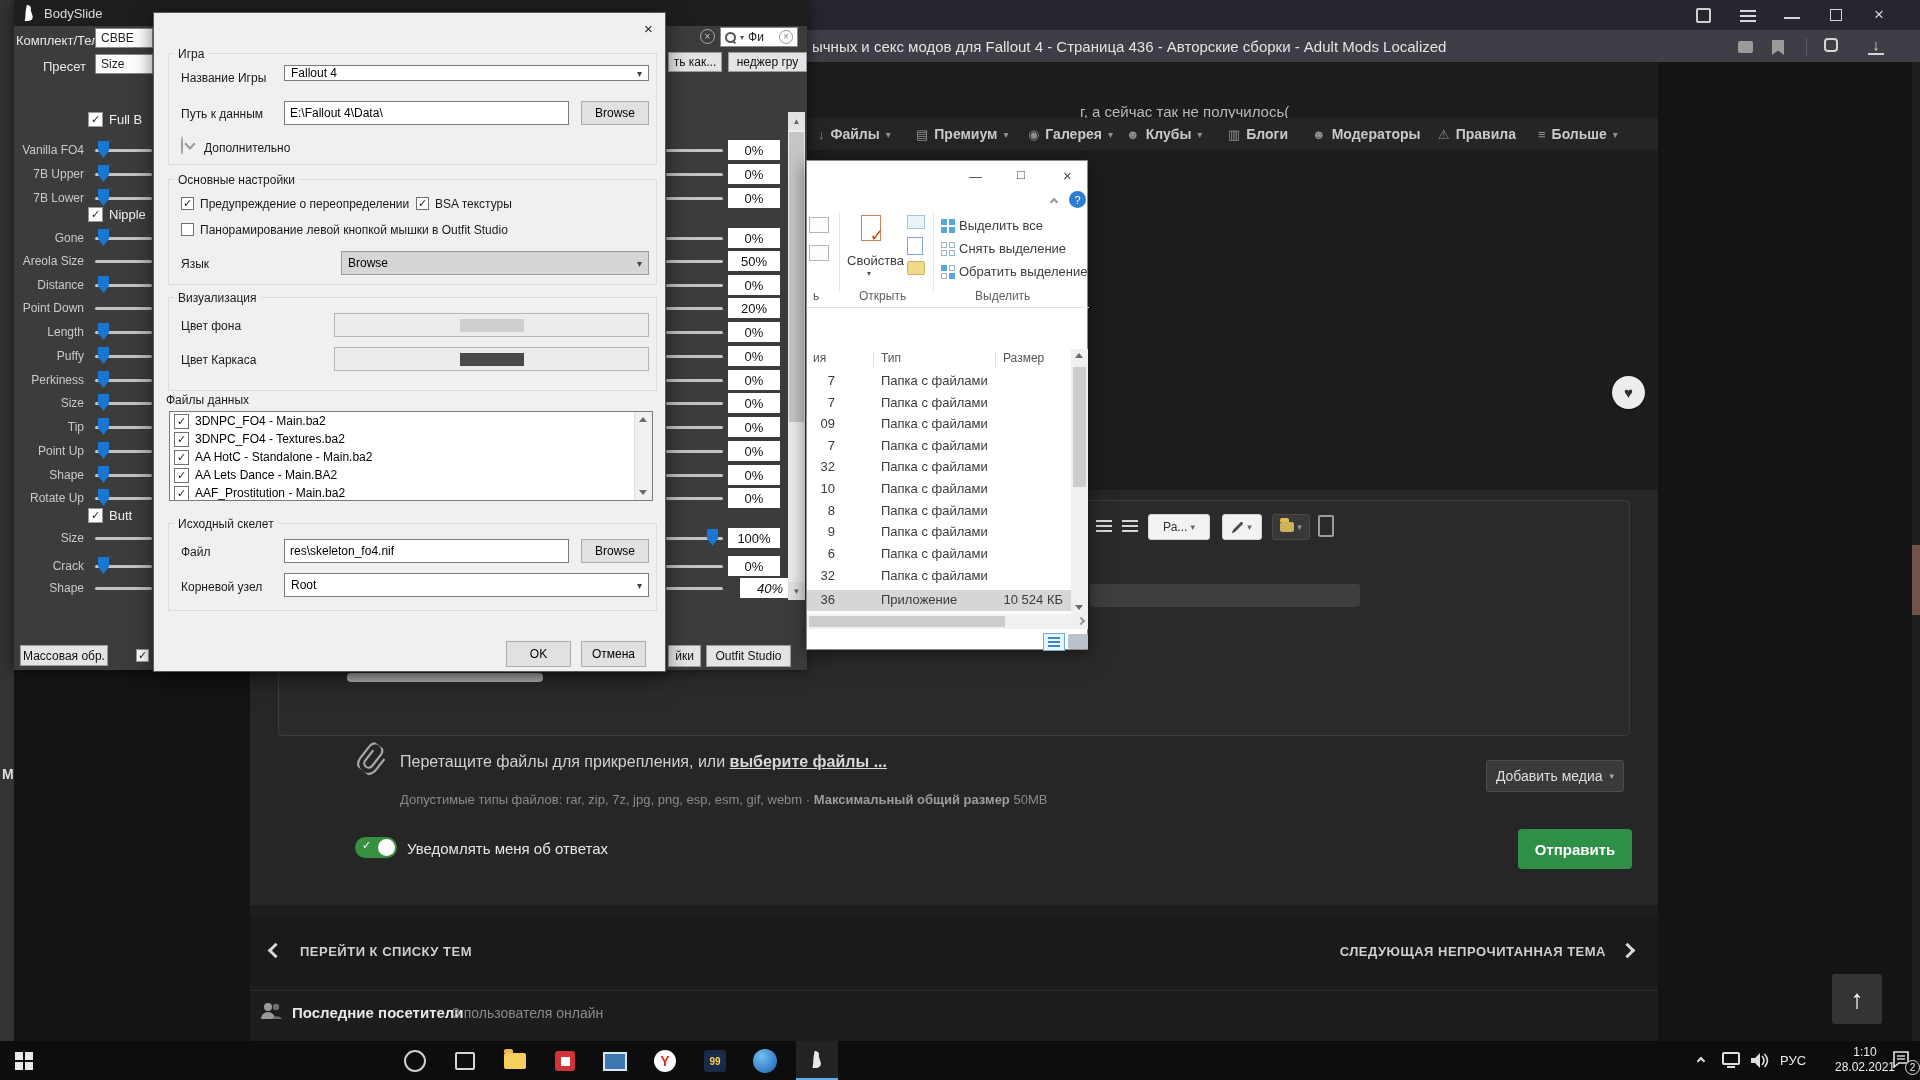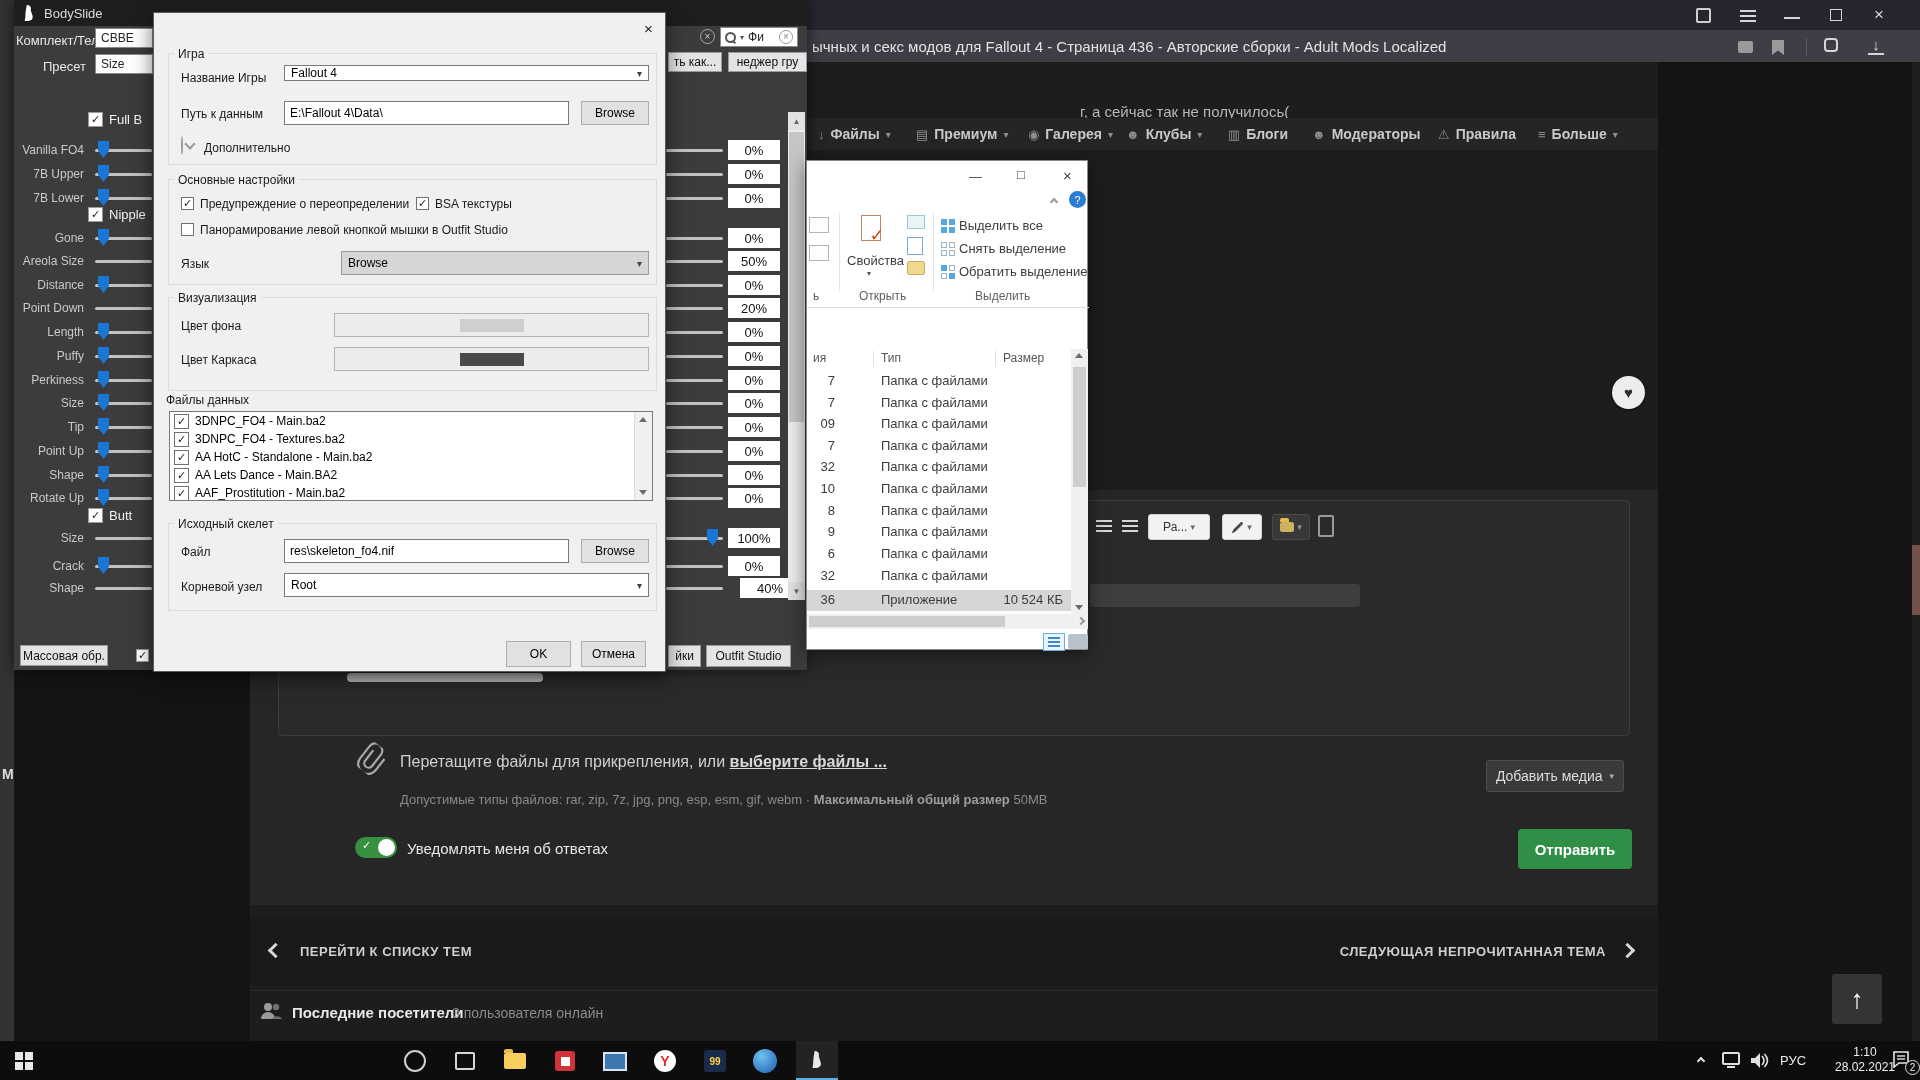--- a/index.html
+++ b/index.html
@@ -461,21 +461,21 @@
 
       <span class="a pct" style="left:714px;top:0;width:52px;height:20px;">0%</span>
     </div>
 
     <div class="a" style="left: 0px; width: 793px; height: 21px; top: 578px;">
       <span class="a sl-lab" style="left:0;top:3px;width:70px;">Shape</span>
       <span class="a track" style="left:81px;top:9px;width:57px;"></span>
 
       <span class="a track" style="left:652px;top:9px;width:57px;"></span>
 
-      <span class="a pct" style="left:726px;top:0;width:60px;height:20px;">40%</span>
+      <span class="a pct" style="left:726px;top:0;width:60px;height:20px;font-style:italic;">40%</span>
     </div>
   </div>
 
   <div class="a bs-scroll">
     <span class="ar" style="top:0;">▲</span>
     <span class="th"></span>
     <span class="ar" style="bottom:0;">▼</span>
   </div>
 
   <div class="a lbtn" style="left:6px;top:645px;width:88px;height:21px;">Массовая обр.</div>

